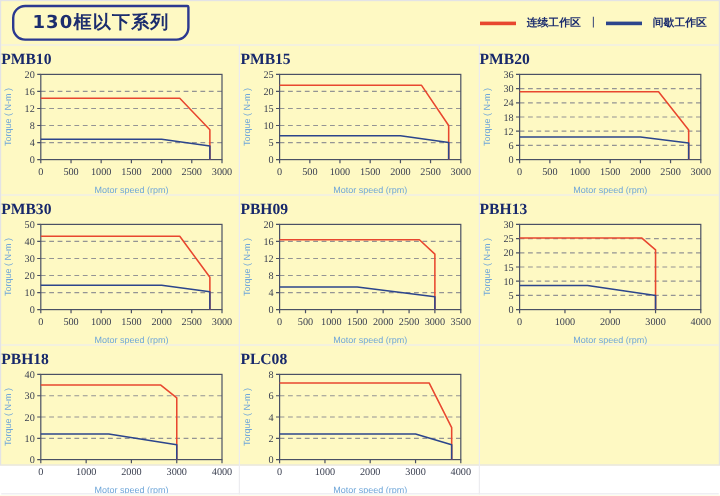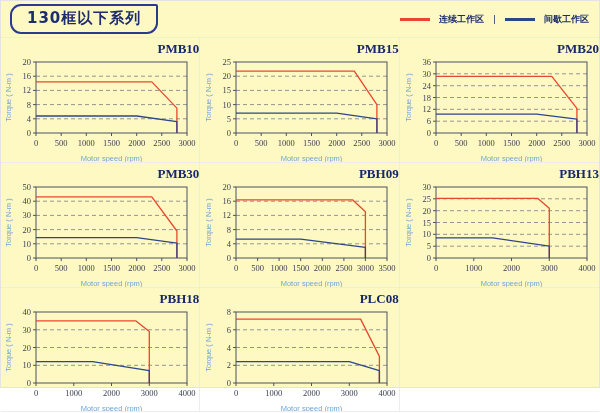--- a/index.html
+++ b/index.html
@@ -16,21 +16,21 @@
   .legend { display:flex; align-items:center; gap:9px;
             font-family:"DejaVu Sans", sans-serif; font-size:9px; font-weight:bold;
             color:#1c2d6e; }
   .legend .swatch { width:30px; height:3px; display:inline-block; }
   .legend .sep { color:#1c2d6e; font-weight:normal; }
 
   
   .grid { display:grid; grid-template-columns:1fr 1fr 1fr;
           grid-template-rows:125px 125px 124px; }
   .cell { border-right:1px solid #ececf0; border-bottom:1px solid #ececf0;
-          display:flex; flex-direction:column; align-items:flex-end; padding-top:3px; }
+          display:flex; flex-direction:column; align-items:flex-start; padding-top:3px; }
   .cell:nth-child(3n) { border-right:none; }
   .chart-title { font-size:13px; font-weight:bold; color:#17286b; height:16px;
                  line-height:15px; }
   svg.chart { display:block; }
   svg .tick   { font:8.5px "Liberation Serif", serif; fill:#3c4152; }
   svg .axlabel{ font:7.5px "Liberation Sans", sans-serif; fill:#6ea6d9; }
 </style>
 </head>
 <body>
 

